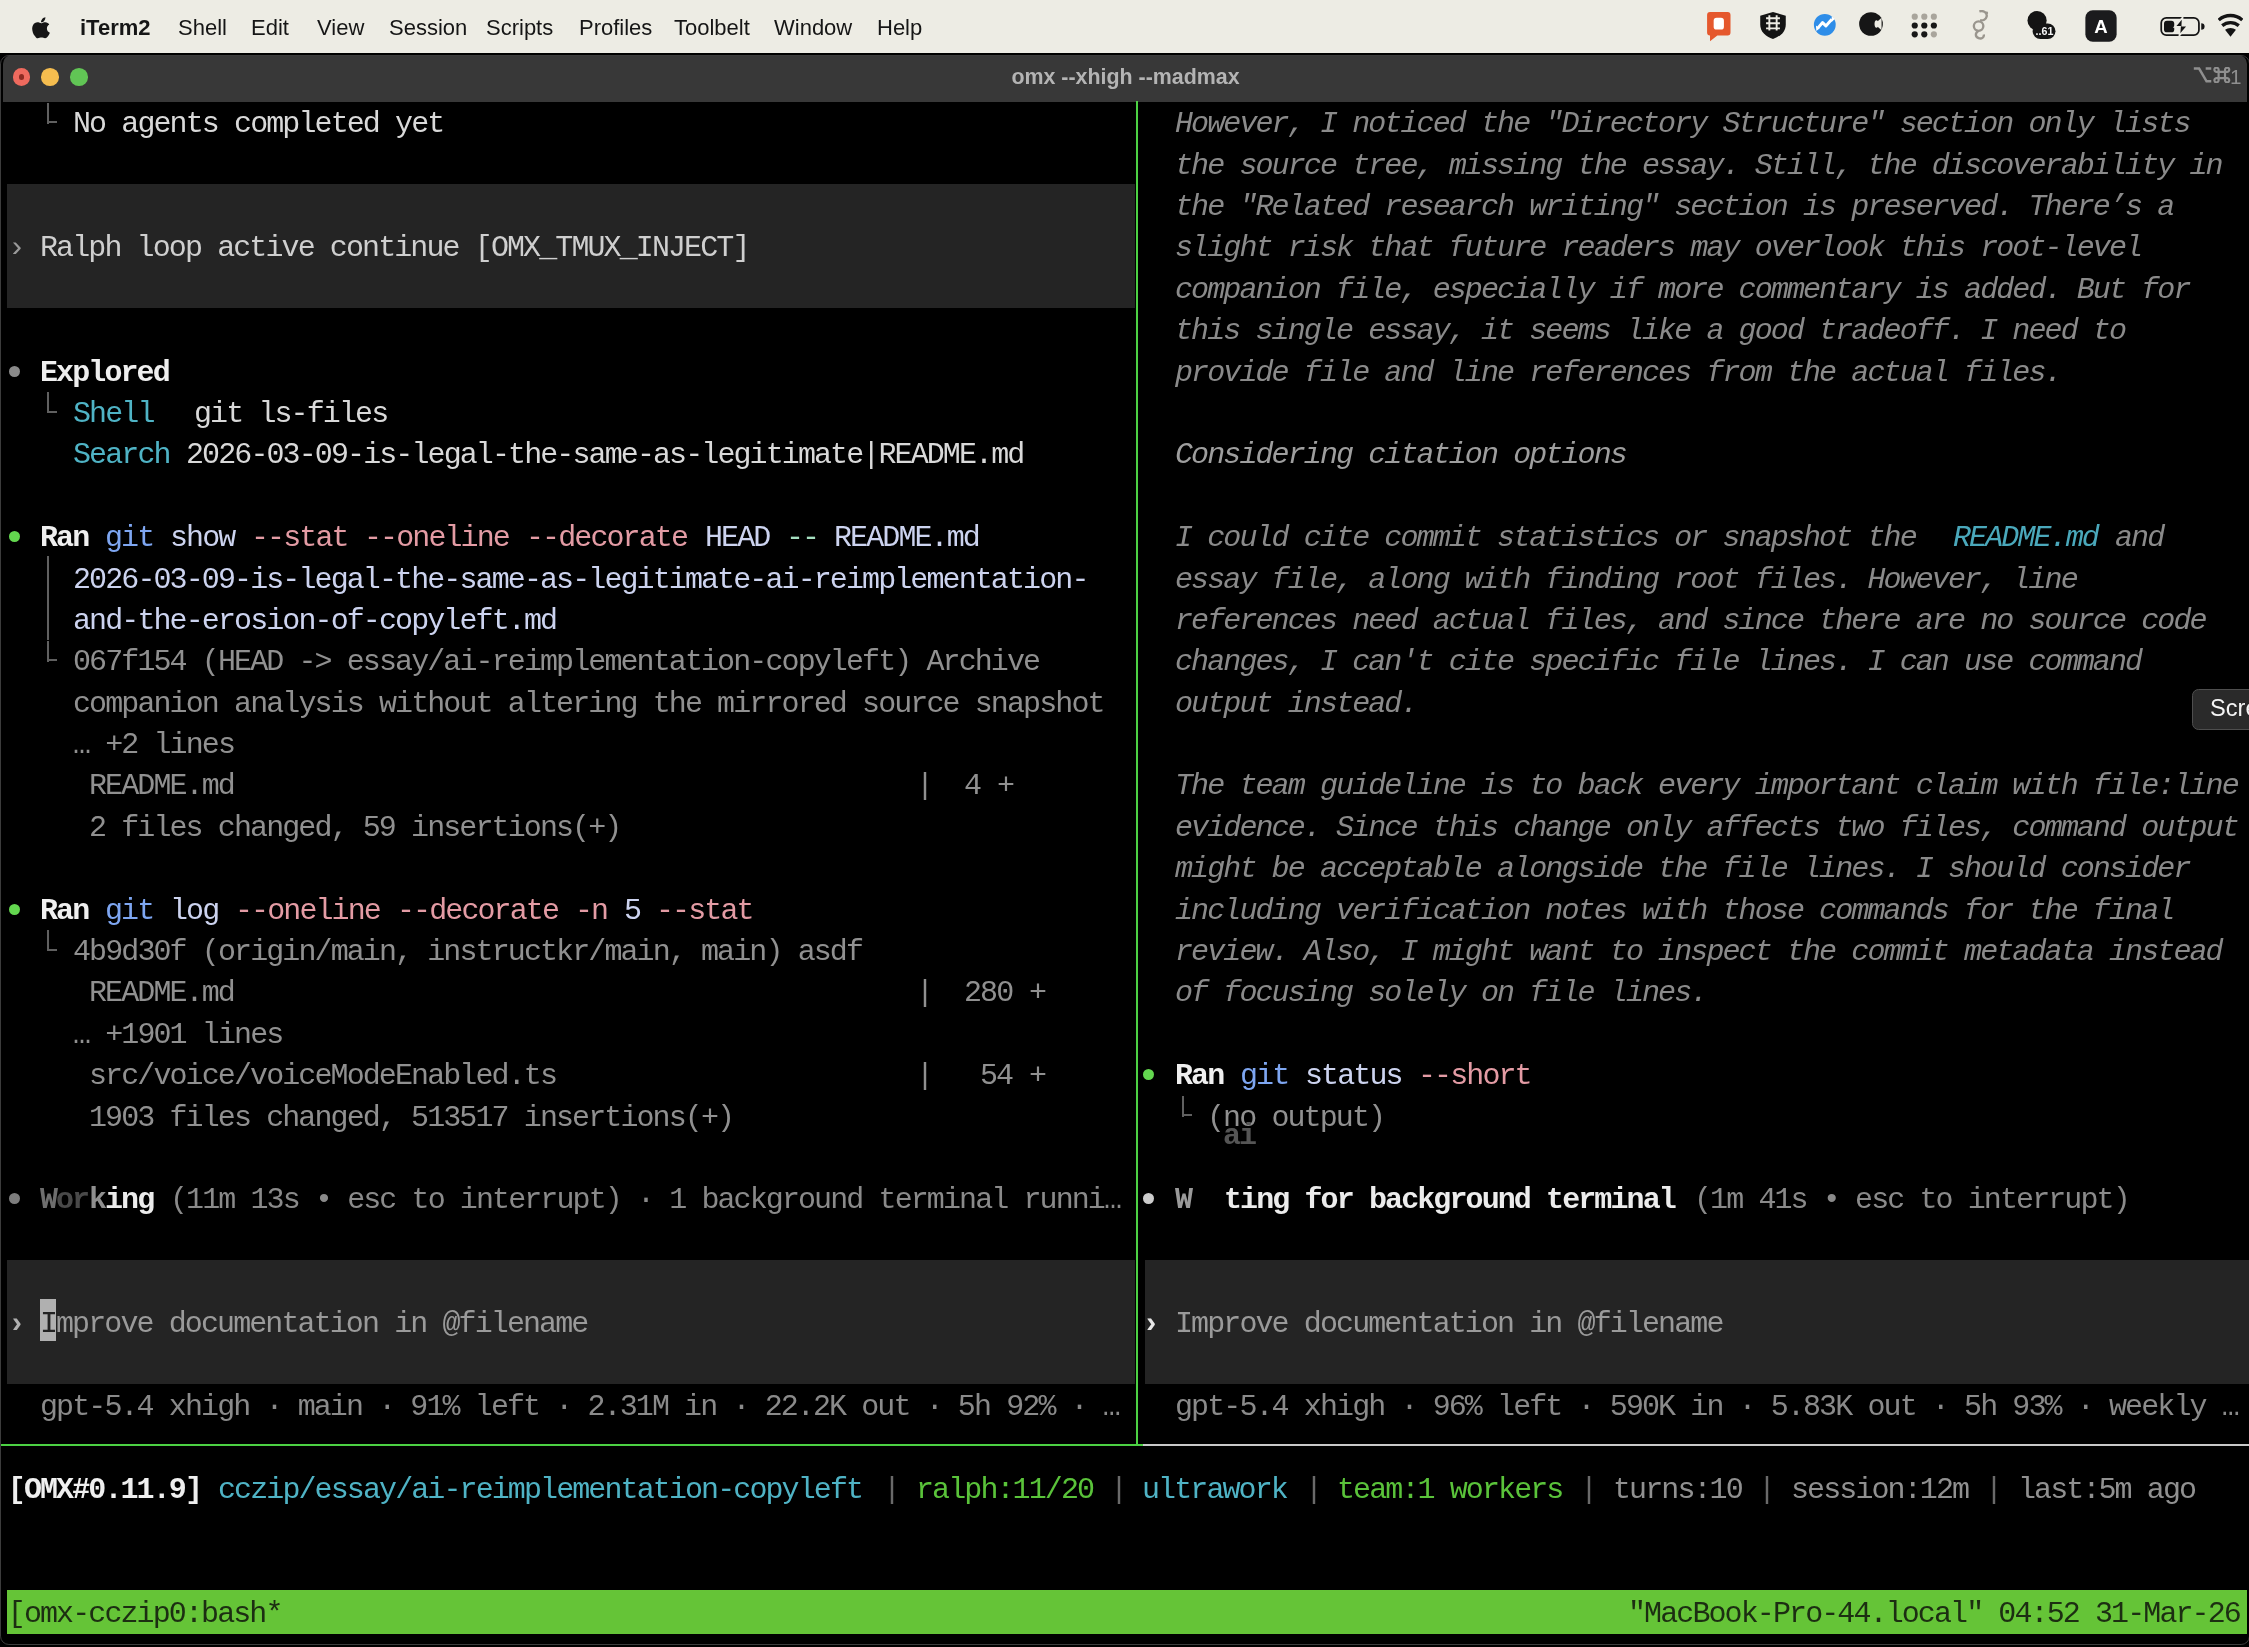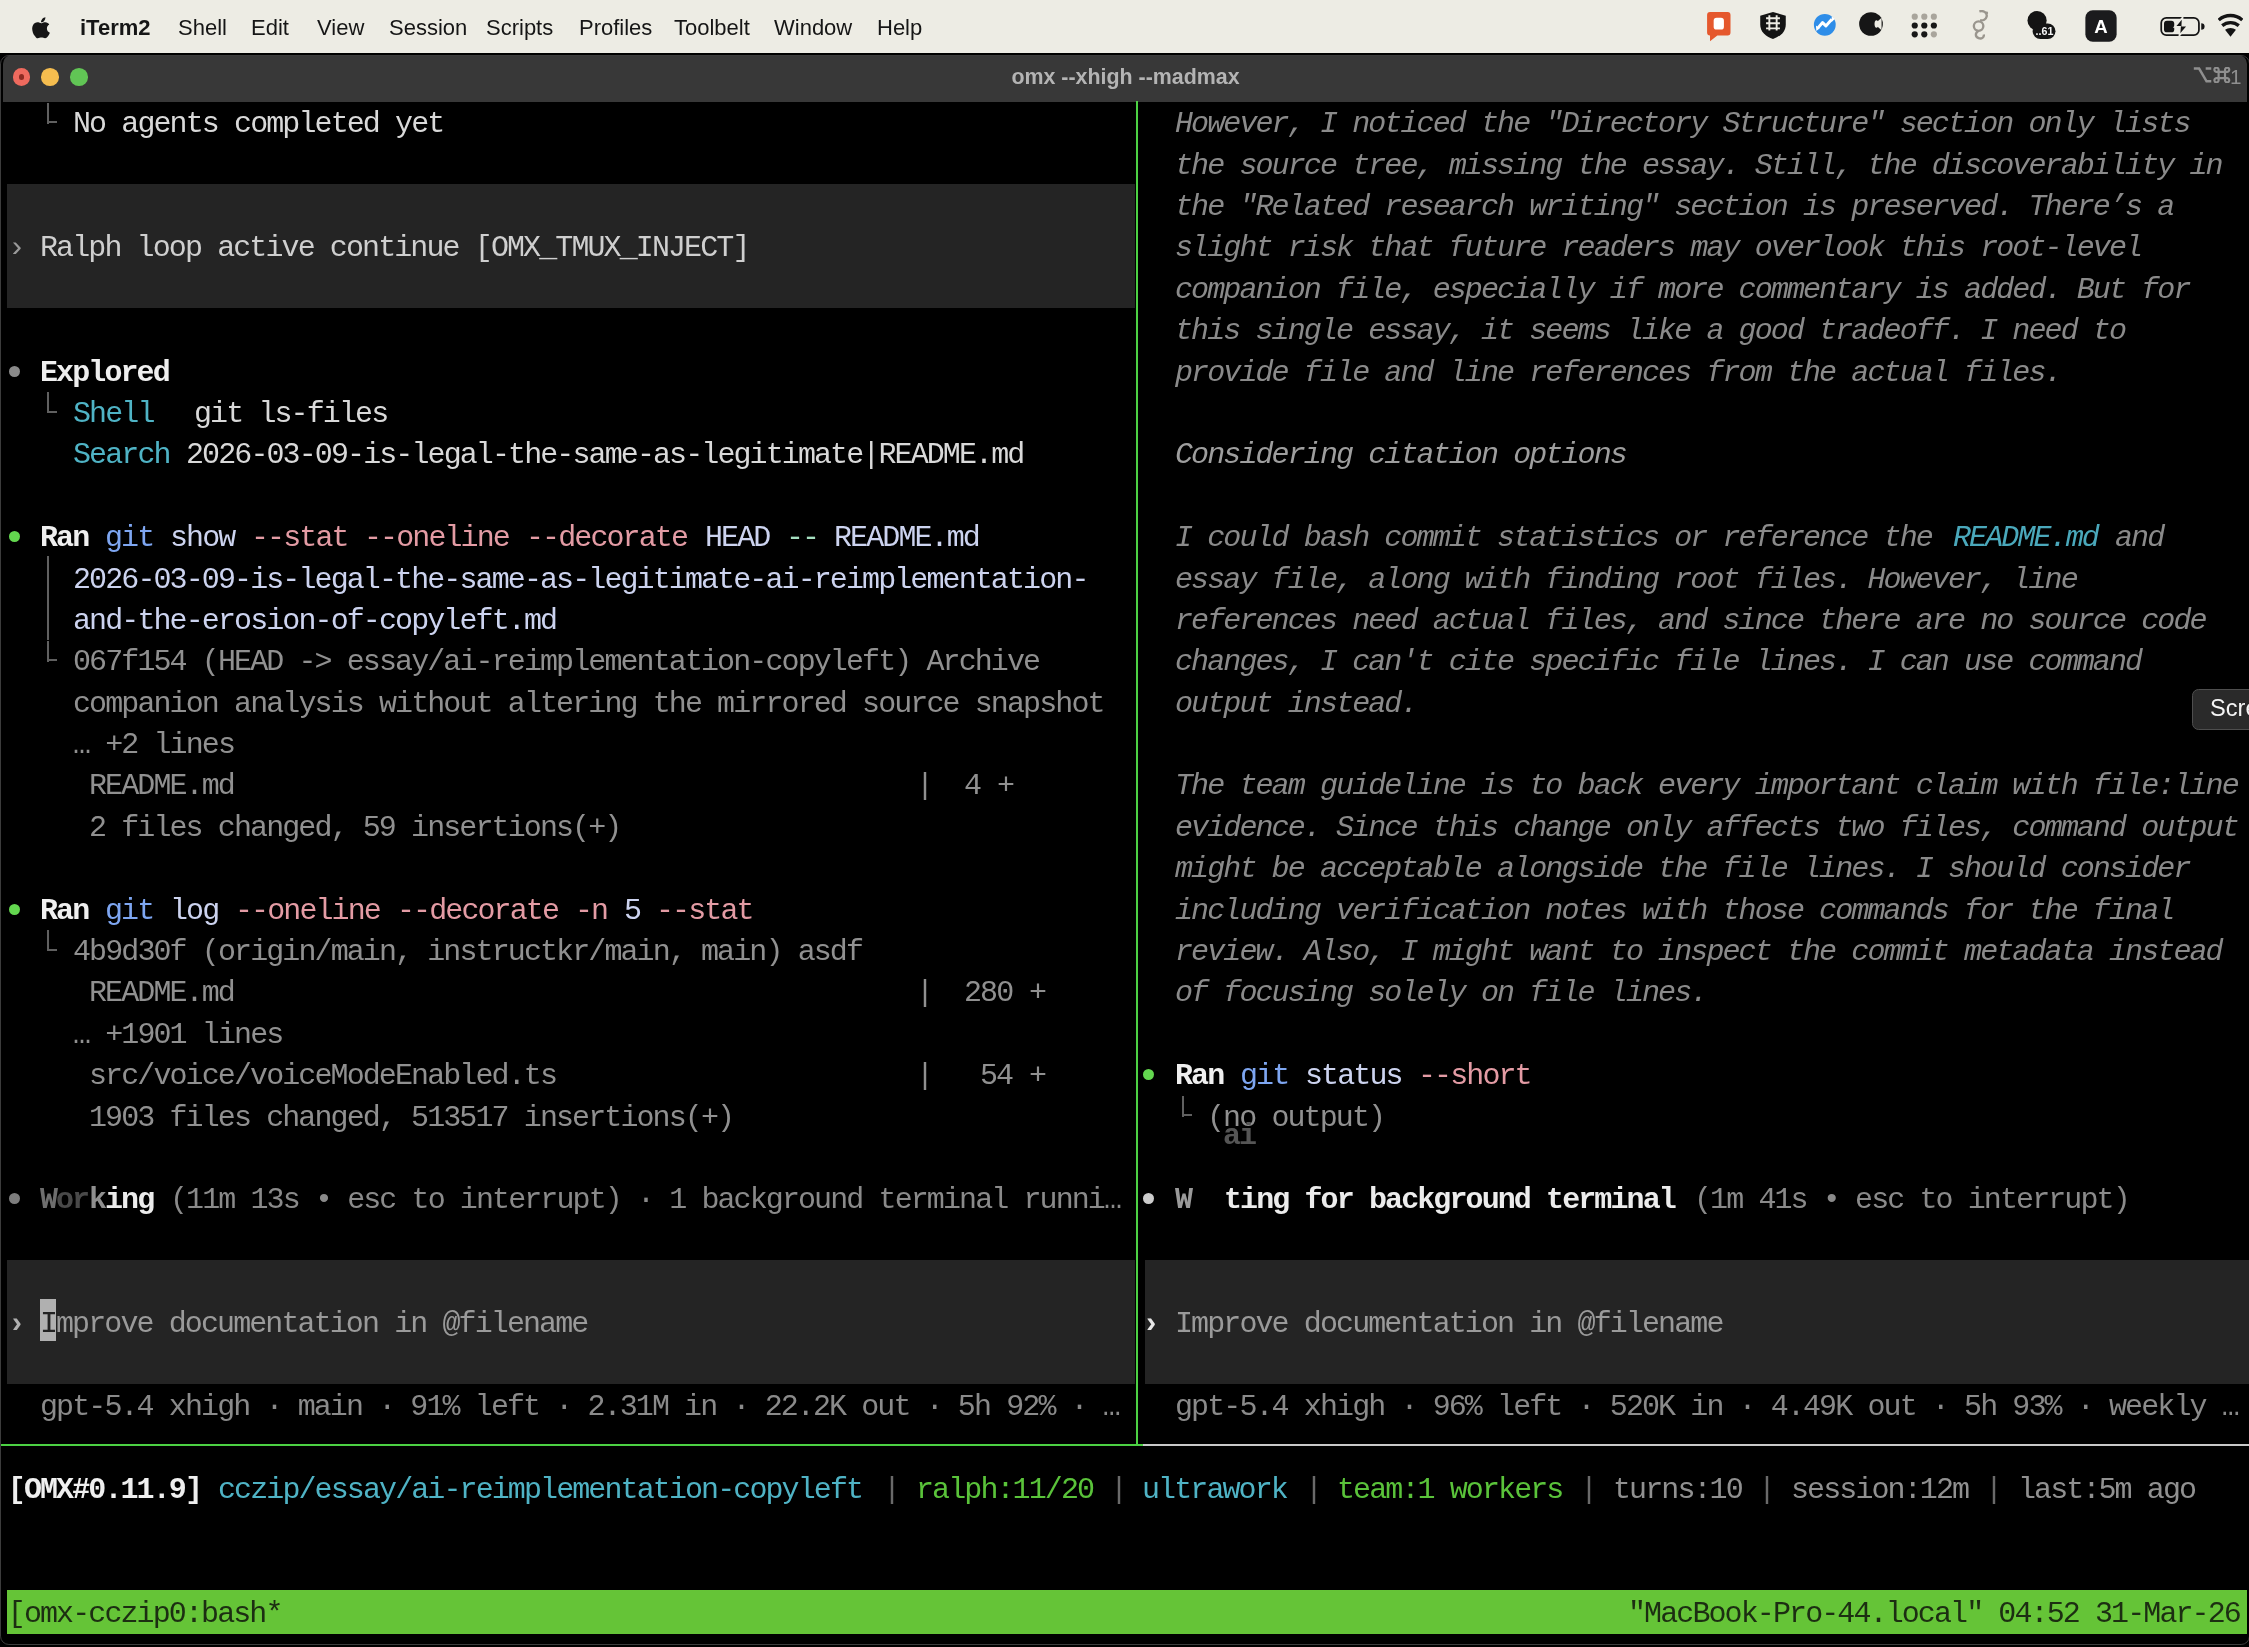--- a/index.html
+++ b/index.html
@@ -179,21 +179,21 @@
 <div class="t" style="top:1304px;left:56px;color:#9a9a9a;">mprove documentation in @filename</div>
 <div class="t" style="top:1387px;left:40px;color:#8a8a8a;">gpt-5.4 xhigh · main · 91% left · 2.31M in · 22.2K out · 5h 92% · …</div>
 <div class="t" style="top:104px;left:1175px;color:#8a8a8a;font-style:italic;">However, I noticed the "Directory Structure" section only lists</div>
 <div class="t" style="top:146px;left:1175px;color:#8a8a8a;font-style:italic;">the source tree, missing the essay. Still, the discoverability in</div>
 <div class="t" style="top:187px;left:1175px;color:#8a8a8a;font-style:italic;">the "Related research writing" section is preserved. There’s a</div>
 <div class="t" style="top:228px;left:1175px;color:#8a8a8a;font-style:italic;">slight risk that future readers may overlook this root-level</div>
 <div class="t" style="top:270px;left:1175px;color:#8a8a8a;font-style:italic;">companion file, especially if more commentary is added. But for</div>
 <div class="t" style="top:311px;left:1175px;color:#8a8a8a;font-style:italic;">this single essay, it seems like a good tradeoff. I need to</div>
 <div class="t" style="top:353px;left:1175px;color:#8a8a8a;font-style:italic;">provide file and line references from the actual files.</div>
 <div class="t" style="top:435px;left:1175px;color:#9e9e9e;font-weight:normal;font-style:italic;">Considering citation options</div>
-<div class="t" style="top:518px;left:1175px;color:#8a8a8a;font-style:italic;">I could bash commit statistics or reference the </div>
+<div class="t" style="top:518px;left:1175px;color:#8a8a8a;font-style:italic;">I could cite commit statistics or snapshot the </div>
 <div class="t" style="top:518px;left:1953px;color:#4aa8bb;font-style:italic;">README.md</div>
 <div class="t" style="top:518px;left:2115px;color:#8a8a8a;font-style:italic;">and</div>
 <div class="t" style="top:560px;left:1175px;color:#8a8a8a;font-style:italic;">essay file, along with finding root files. However, line</div>
 <div class="t" style="top:601px;left:1175px;color:#8a8a8a;font-style:italic;">references need actual files, and since there are no source code</div>
 <div class="t" style="top:642px;left:1175px;color:#8a8a8a;font-style:italic;">changes, I can't cite specific file lines. I can use command</div>
 <div class="t" style="top:684px;left:1175px;color:#8a8a8a;font-style:italic;">output instead.</div>
 <div class="t" style="top:766px;left:1175px;color:#8a8a8a;font-style:italic;">The team guideline is to back every important claim with file:line</div>
 <div class="t" style="top:808px;left:1175px;color:#8a8a8a;font-style:italic;">evidence. Since this change only affects two files, command output</div>
 <div class="t" style="top:849px;left:1175px;color:#8a8a8a;font-style:italic;">might be acceptable alongside the file lines. I should consider</div>
 <div class="t" style="top:891px;left:1175px;color:#8a8a8a;font-style:italic;">including verification notes with those commands for the final</div>
@@ -208,21 +208,21 @@
 <div style="position:absolute;left:1182px;top:1114px;width:10.3px;height:2.2px;background:#606060"></div>
 <div class="t" style="top:1098px;left:1207px;color:#909090;">(no output)</div>
 <div style="position:absolute;left:1143px;top:1193px;width:11px;height:11px;border-radius:50%;background:#cccccc"></div>
 <div class="t" style="top:1180px;left:1175px;color:#9a9a9a;font-weight:bold;">W</div>
 <div class="t" style="top:1116px;left:1191px;color:#555555;font-weight:bold;margin-left:32px;">ai</div>
 <div class="t" style="top:1180px;left:1224px;color:#ececec;font-weight:bold;">ting for background terminal</div>
 <div class="t" style="top:1180px;left:1694px;color:#8a8a8a;">(1m 41s • esc to interrupt)</div>
 <div style="position:absolute;left:1145px;top:1260px;width:1105px;height:124px;background:#242424"></div>
 <div class="t" style="top:1304px;left:1142px;color:#e8e8e8;font-weight:bold;">›</div>
 <div class="t" style="top:1304px;left:1175px;color:#9a9a9a;">Improve documentation in @filename</div>
-<div class="t" style="top:1387px;left:1175px;color:#8a8a8a;">gpt-5.4 xhigh · 96% left · 520K in · 4.49K out · 5h 93% · weekly …</div>
+<div class="t" style="top:1387px;left:1175px;color:#8a8a8a;">gpt-5.4 xhigh · 96% left · 590K in · 5.83K out · 5h 93% · weekly …</div>
 <div style="position:absolute;left:1136px;top:101px;width:2.2px;height:1345px;background:#4cd143"></div>
 <div style="position:absolute;left:0px;top:1444px;width:1143px;height:2.2px;background:#4cd143"></div>
 <div style="position:absolute;left:1143px;top:1444px;width:1107px;height:2.2px;background:#c9c9c9"></div>
 <div class="t" style="top:1470px;left:7.8px;color:#efefef;font-weight:bold;">[OMX#0.11.9]</div>
 <div class="t" style="top:1470px;left:218px;color:#4fb3c5;">cczip/essay/ai-reimplementation-copyleft</div>
 <div class="t" style="top:1470px;left:883px;color:#6a6a6a;">|</div>
 <div class="t" style="top:1470px;left:916px;color:#5ac33a;">ralph:11/20</div>
 <div class="t" style="top:1470px;left:1110px;color:#6a6a6a;">|</div>
 <div class="t" style="top:1470px;left:1142px;color:#4fb3c5;">ultrawork</div>
 <div class="t" style="top:1470px;left:1305px;color:#6a6a6a;">|</div>

